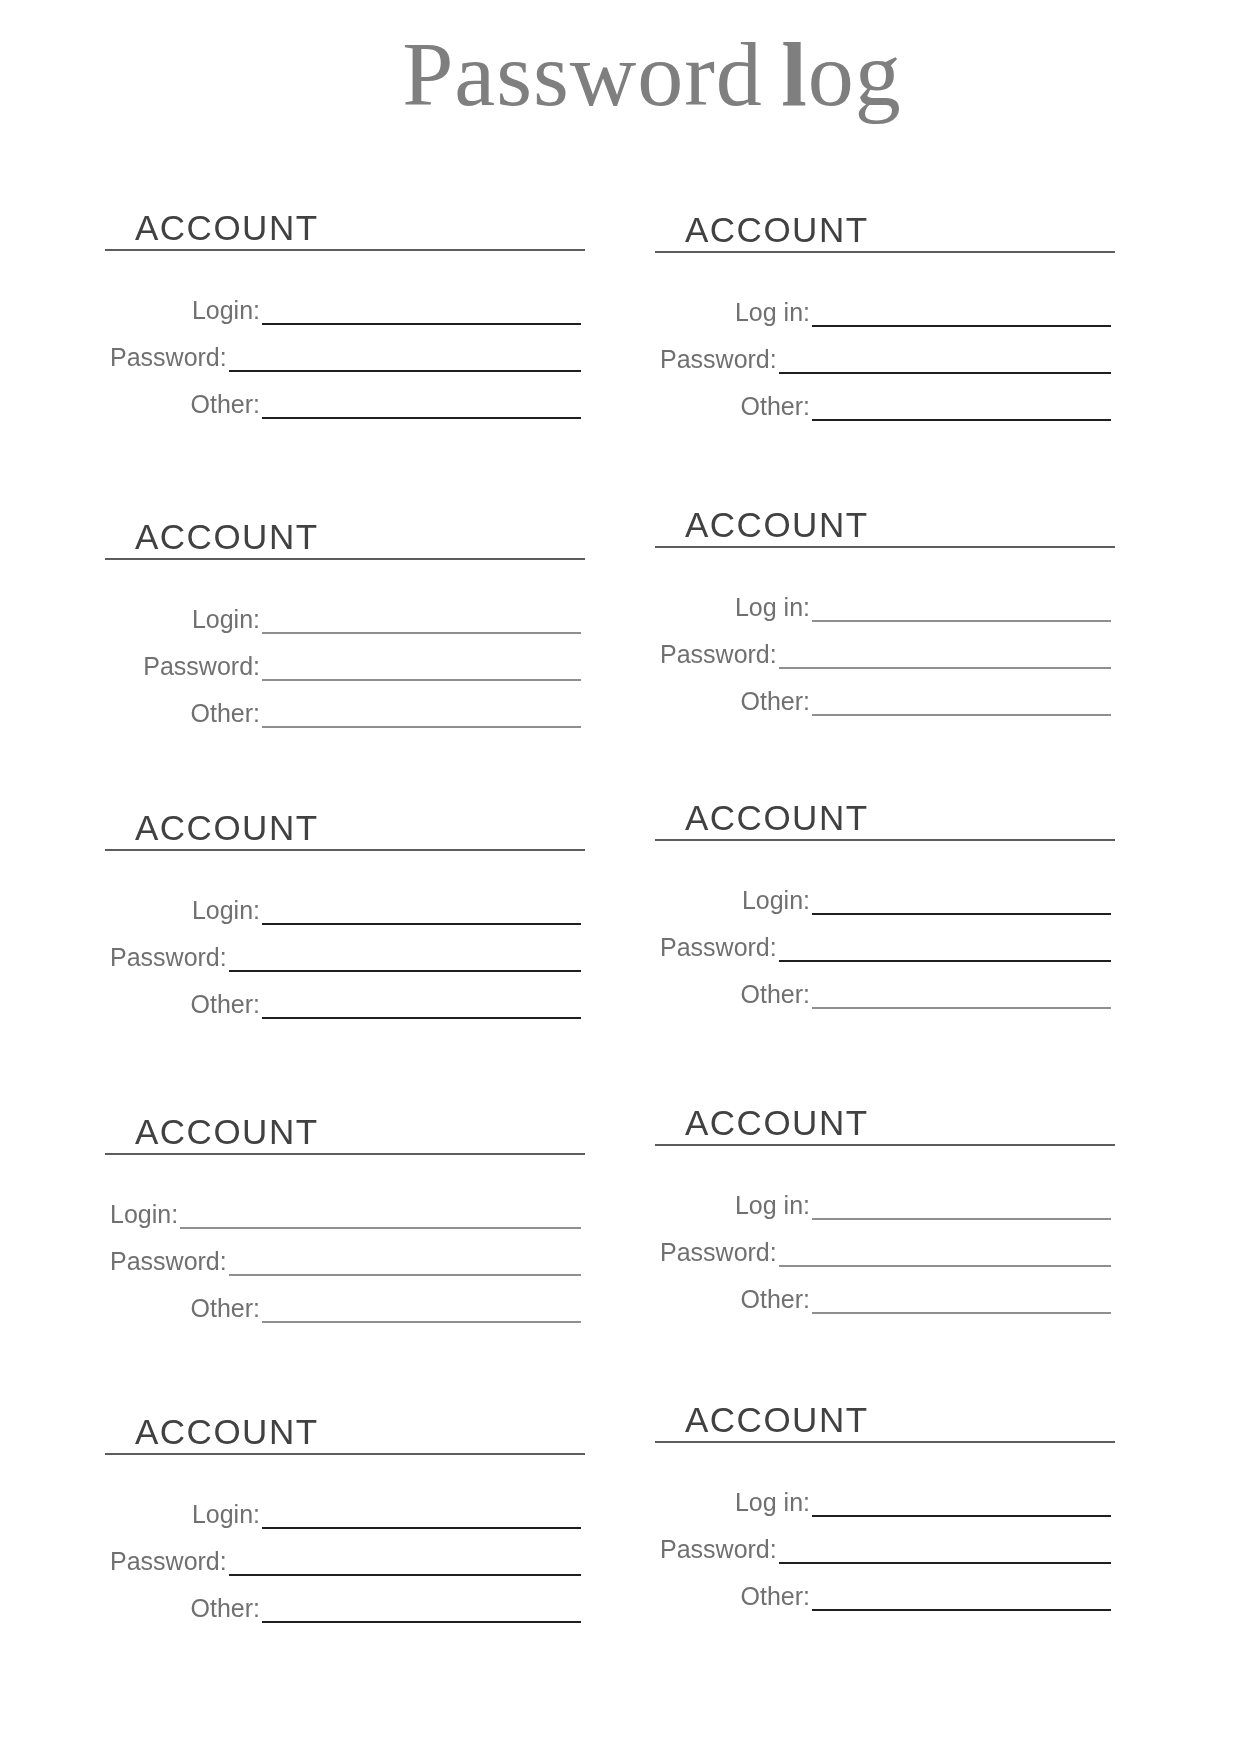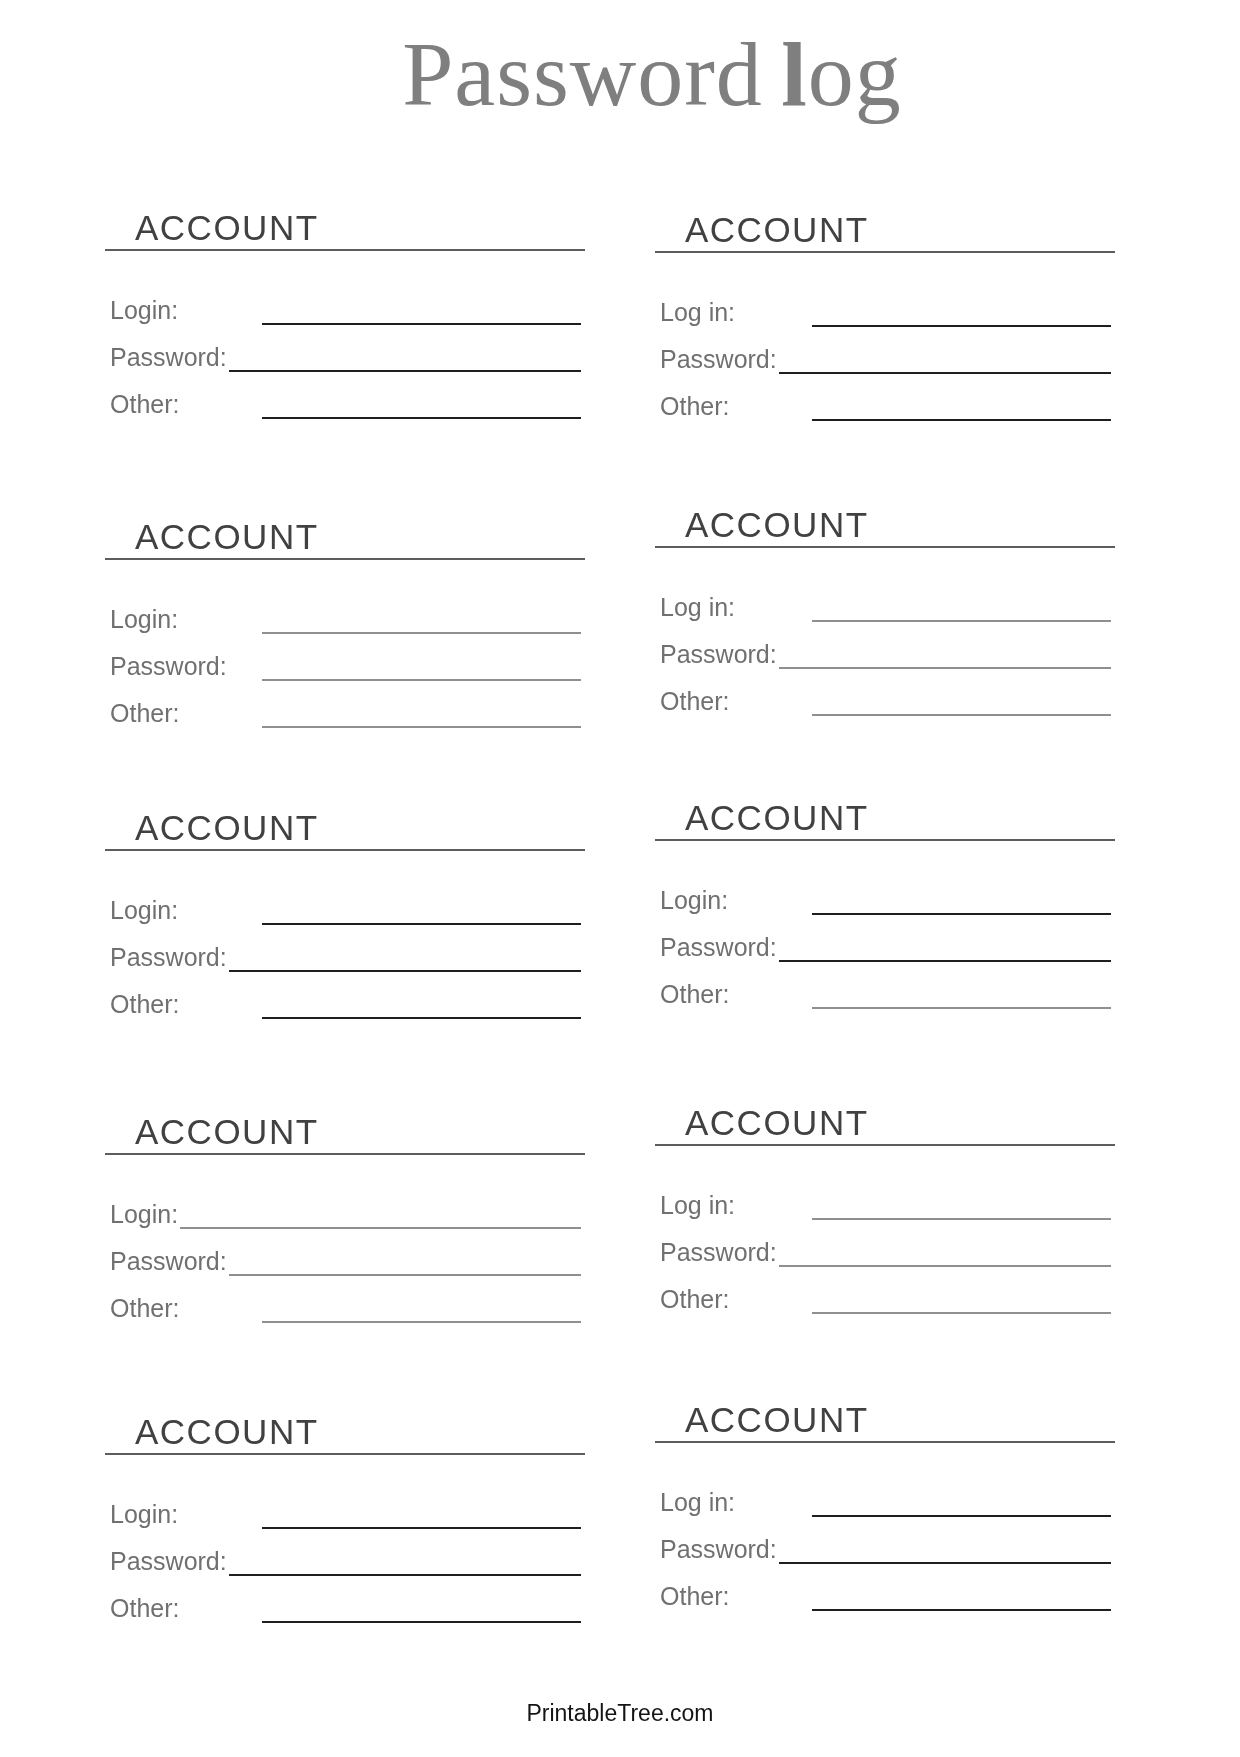--- a/index.html
+++ b/index.html
@@ -35,20 +35,21 @@
     font-size:35px;
     line-height:31px;
     color:var(--header-text,#414141);
     letter-spacing:1.5px;
   }
   .row{
     display:flex;
     height:30px;
     margin-top:17px;
     padding-left:5px;
+    text-align:right;
   }
   .rows .row:first-child{margin-top:44px;}
   .lbl{
     font-size:25px;
     line-height:30px;
     color:var(--label-text,#707070);
     white-space:pre;
   }
   .row.gap .lbl{min-width:150px;}
   .rule{
@@ -67,21 +68,20 @@
     color:var(--footer-text,#141414);
   }
 </style>
 </head>
 <body>
 
 <div class="page" id="page">
   <div class="title">
     <span class="t1">Password</span><span class="t2">l</span><span class="t3">og</span>
   </div>
-  <div class="footer">PrintableTree.com</div>
 <section class="block left" style="top: 212px;">
     <div class="acct-header">
       <span class="acct-label">ACCOUNT</span>
     </div>
     <div class="rows">
         <div class="row gap">
           <span class="lbl">Login:</span>
           <span class="rule dark"></span>
         </div>
         <div class="row attached">

